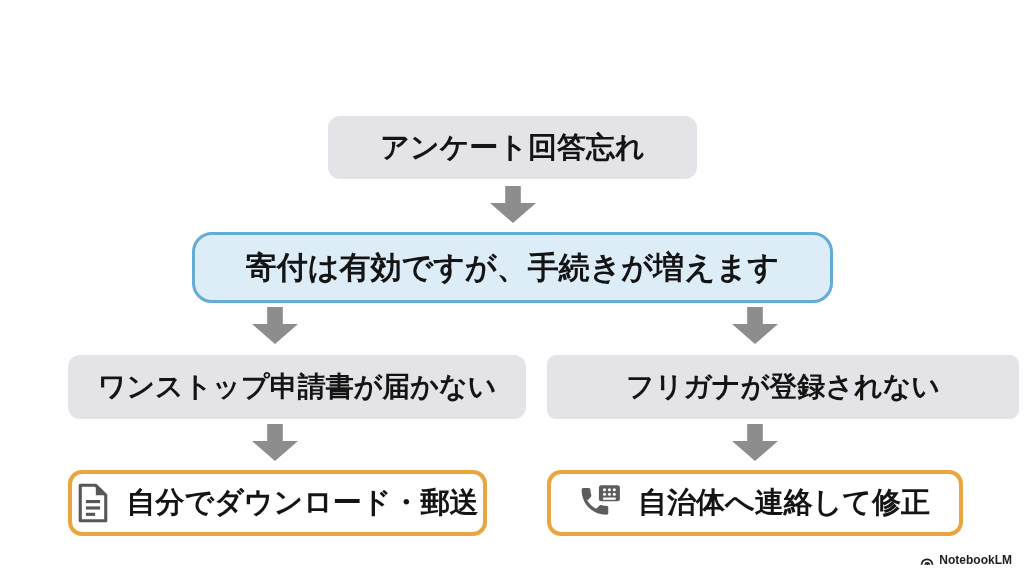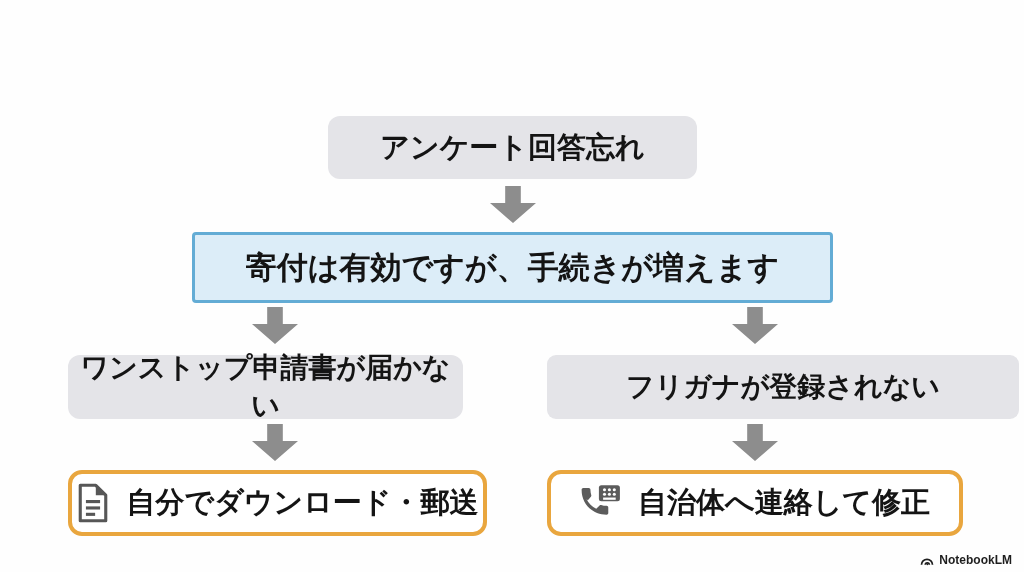--- a/index.html
+++ b/index.html
@@ -30,27 +30,27 @@
   }
   .node-start{
     left:328px;top:116px;width:369px;height:63px;
     font-size:29px;
     font-family:Liberation Serif, serif;
   }
   .node-main{
     left:192px;top:232px;width:641px;height:71px;
     background:#dcedf8;
     border:3px solid #63acd5;
-    border-radius:4px;
+    border-radius:20px;
     font-size:31px;
   }
   .node-mid{
     top:355px;height:64px;font-size:28px;
   }
-  .node-mid-left{left:68px;width:395px;}
+  .node-mid-left{left:68px;width:458px;}
   .node-mid-right{left:547px;width:472px;border-radius:9px;}
   .node-action{
     top:470px;height:66px;
     background:#ffffff;
     border:4px solid #e9a63e;
     border-radius:14px;
     font-size:29px;
     gap:16px;
   }
   .node-action-left{left:68px;width:419px;}

